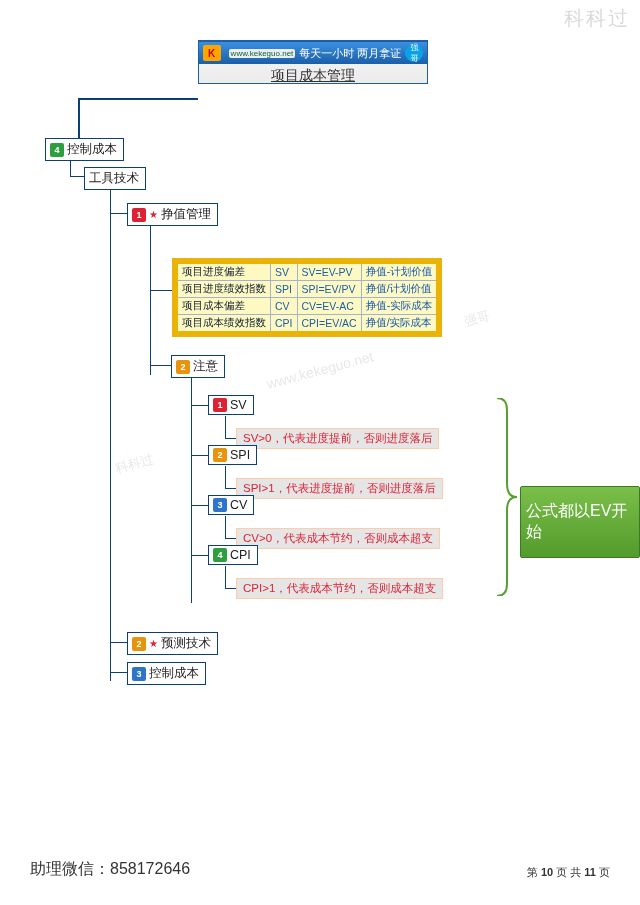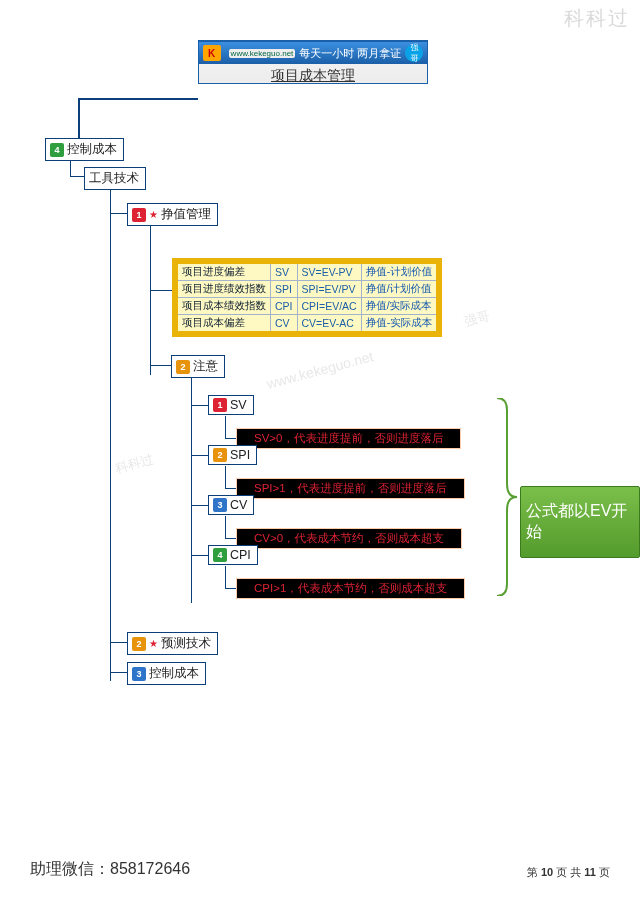--- a/index.html
+++ b/index.html
@@ -33,21 +33,21 @@
   .i-blue { background:#2e74c9; }
   .star { color:#d23; font-size:10px; }
 
   .tbl { position:absolute; border:6px solid #eab308; font-size:10.5px; border-collapse:collapse; background:#fef9c3; z-index:2; }
   .tbl td { border:1px solid #a3b3cc; padding:1px 4px; color:#334; }
   .tbl .c1 { color:#123; }
   .tbl .c2 { color:#1a5fa8; font-weight:500; }
   .tbl .c3 { color:#1a5fa8; }
   .tbl .c4 { color:#1558b0; }
 
-  .rule { position:absolute; border:1px solid #fca; background:#000000; color:#d23; font-size:11.5px; padding:2px 17px; z-index:2; white-space:nowrap; }
+  .rule { position:absolute; border:1px solid #fca; background:#e5e5e5; color:#d23; font-size:11.5px; padding:2px 6px; z-index:2; white-space:nowrap; }
 
   .side-note { position:absolute; left:520px; top:486px; background:linear-gradient(#7bbf4a,#539b2c); color:#fff; font-size:16px; padding:14px 5px; border:1px solid #3c7a1e; border-radius:2px; z-index:3; }
   .brace { position:absolute; left:495px; top:398px; width:22px; height:198px; z-index:1; }
 
   .footer-l { position:absolute; left:30px; bottom:25px; font-size:16px; color:#333; }
   .footer-r { position:absolute; right:30px; bottom:25px; font-size:11px; color:#333;text-align:center; }
 </style>
 </head>
 <body>
 
@@ -103,30 +103,30 @@
           <td class="c3">SV=EV-PV</td>
           <td class="c4">挣值-计划价值</td>
         </tr>
     <tr>
           <td class="c1">项目进度绩效指数</td>
           <td class="c2">SPI</td>
           <td class="c3">SPI=EV/PV</td>
           <td class="c4">挣值/计划价值</td>
         </tr>
     <tr>
+          <td class="c1">项目成本偏差</td>
+          <td class="c2">CV</td>
+          <td class="c3">CV=EV-AC</td>
+          <td class="c4">挣值-实际成本</td>
+        </tr>
+    <tr>
           <td class="c1">项目成本绩效指数</td>
           <td class="c2">CPI</td>
           <td class="c3">CPI=EV/AC</td>
           <td class="c4">挣值/实际成本</td>
-        </tr>
-    <tr>
-          <td class="c1">项目成本偏差</td>
-          <td class="c2">CV</td>
-          <td class="c3">CV=EV-AC</td>
-          <td class="c4">挣值-实际成本</td>
         </tr>
   </tbody>
     </table>
 
   <div class="hz2" style="left:150px; top:365px; width:22px;"></div>
 
   <div class="node thin" style="left:171px; top:355px;">
     <span class="idx i-orange">2</span>
     <span>注意</span>
   </div>

